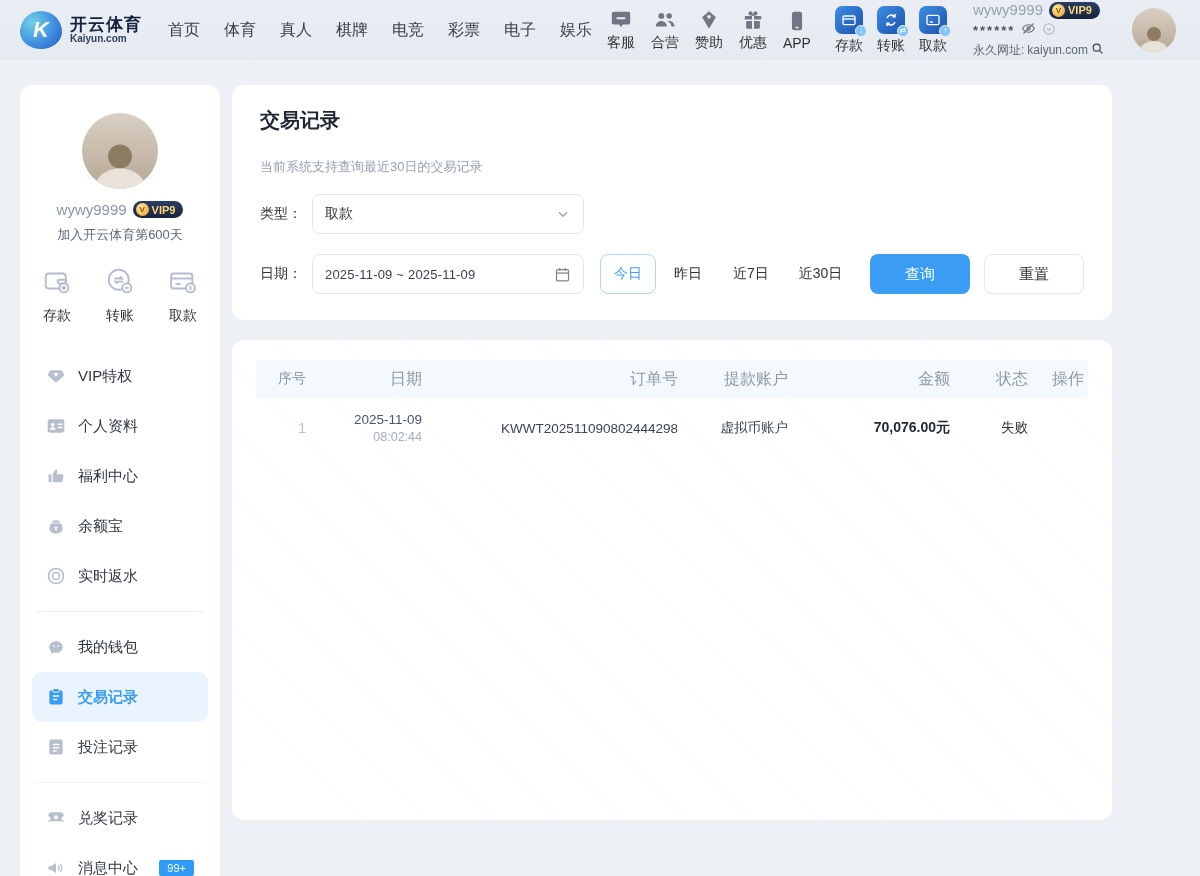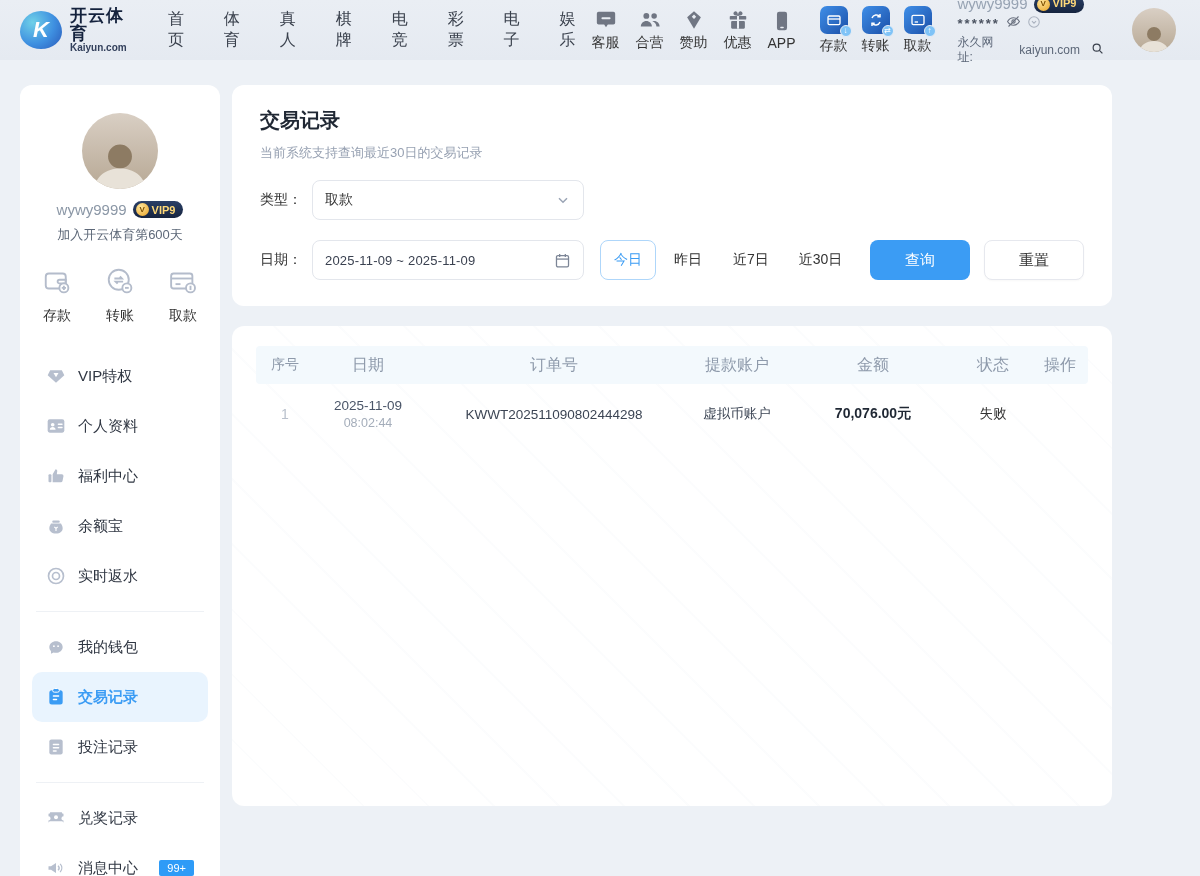--- a/index.html
+++ b/index.html
@@ -51,21 +51,21 @@
     color:#ffd978; font-size:11px; font-weight:bold;
   }
   .vip-gem {
     width:13px; height:13px; border-radius:50%;
     background:radial-gradient(circle at 35% 30%, #ffe49a, #e8a325);
     display:flex; align-items:center; justify-content:center;
     color:#7a4d00; font-size:8px; font-weight:bold;
   }
   .user-line2 { display:flex; align-items:center; gap:6px; margin-top:1px; }
   .masked { font-size:13px; font-weight:bold; color:#4a5260; letter-spacing:2px; }
-  .user-line3 { display:flex; align-items:center; gap:11px; font-size:12px; color:#5c6778; margin-top:1px; }
+  .user-line3 { display:flex; align-items:center; gap:3px; font-size:12px; color:#5c6778; margin-top:1px; }
   .avatar {
     width:44px; height:44px; border-radius:50%; margin-left:12px; overflow:hidden; flex:none;
     background:linear-gradient(#d9cfc4,#b7a894); position:relative; cursor:pointer;
   }
   .avatar.small { width:76px; height:76px; margin:0 auto; }
   .avatar svg { position:absolute; bottom:-2px; left:50%; transform:translateX(-50%); }
   
   .layout { display:flex; gap:12px; padding:25px 88px 0 20px; align-items:flex-start; }
   .card { background:#fff; border-radius:12px; }
   .sidebar { flex:0 0 200px; height:1100px; padding:28px 12px 20px; }
@@ -84,21 +84,21 @@
   .sb-item.active { background:#e9f4fe; color:#3b9cf4; font-weight:bold; }
   .sb-divider { height:1px; background:#eef1f5; margin:10px 4px; }
   .sb-badge {
     margin-left:auto; background:#2e9bf7; color:#fff; font-size:11px;
     padding:2px 8px; border-radius:2px;
   }
   
   .main { flex:1; display:flex; flex-direction:column; gap:20px; }
   .filter-card { padding:22px 28px 26px; }
   .page-title { font-size:20px; font-weight:bold; color:#1f2733; }
-  .page-sub { font-size:13px; color:#97a1b2; margin-top:10px; }
+  .page-sub { font-size:13px; color:#97a1b2; margin-top:24px; }
   .frow { display:flex; align-items:center; margin-top:18px; }
   .flabel { font-size:14px; color:#333; width:52px; flex:none; }
   .select-box, .date-box {
     width:272px; height:40px; border:1px solid #e3e6ec; border-radius:8px;
     display:flex; align-items:center; padding:0 12px; background:#fff; cursor:pointer;
   }
   .select-box .val { font-size:14px; color:#333; }
   .select-box .chev, .date-box .cal { margin-left:auto; display:flex; }
   .date-box .val { font-size:13px; color:#3a4150; letter-spacing:.2px; }
   .range-group { display:flex; align-items:center; margin-left:16px; gap:4px;justify-content:flex-end; }
@@ -115,21 +115,21 @@
   }
   .btn-primary { background:#3b9cf4; color:#fff; border:none; }
   .btn-plain { background:#fff; color:#333; border:1px solid #e6e8ee; box-shadow:0 1px 2px rgba(0,0,0,.03); }
   
   .table-card { padding:20px 24px; height:480px; position:relative; overflow:hidden;
     background-image:repeating-linear-gradient(45deg, rgba(160,180,205,.035) 0 2px, transparent 2px 46px); }
   .tbl { width:100%; }
   .tr { display:grid; grid-template-columns:54px 116px 256px 110px 162px 78px 1fr; align-items:center; }
   .thead { background:#f3f9fd; border-radius:4px; height:38px; }
   .thead .td { font-size:16px; color:#8e9aab; }
-  .td { padding:0 4px; font-size:13.5px; color:#3c4554; text-align:center; }
+  .td { padding:0 4px; font-size:13.5px; color:#3c4554; text-align:right; }
   .trow { padding:14px 0 12px; }
   .td.seq { color:#b9c0cc; font-size:14px; padding-left:8px; }
   .thead .td.seq { padding-left:8px; color:#8e9aab; }
   .cell-date .d1 { color:#4a5568; }
   .cell-date .d2 { color:#a4adba; font-size:12.5px; margin-top:3px; }
   .td.amount { font-weight:bold; color:#1f2733; font-size:14px; }
   .td.status { color:#333; }
 </style>
 </head>
 <body>

